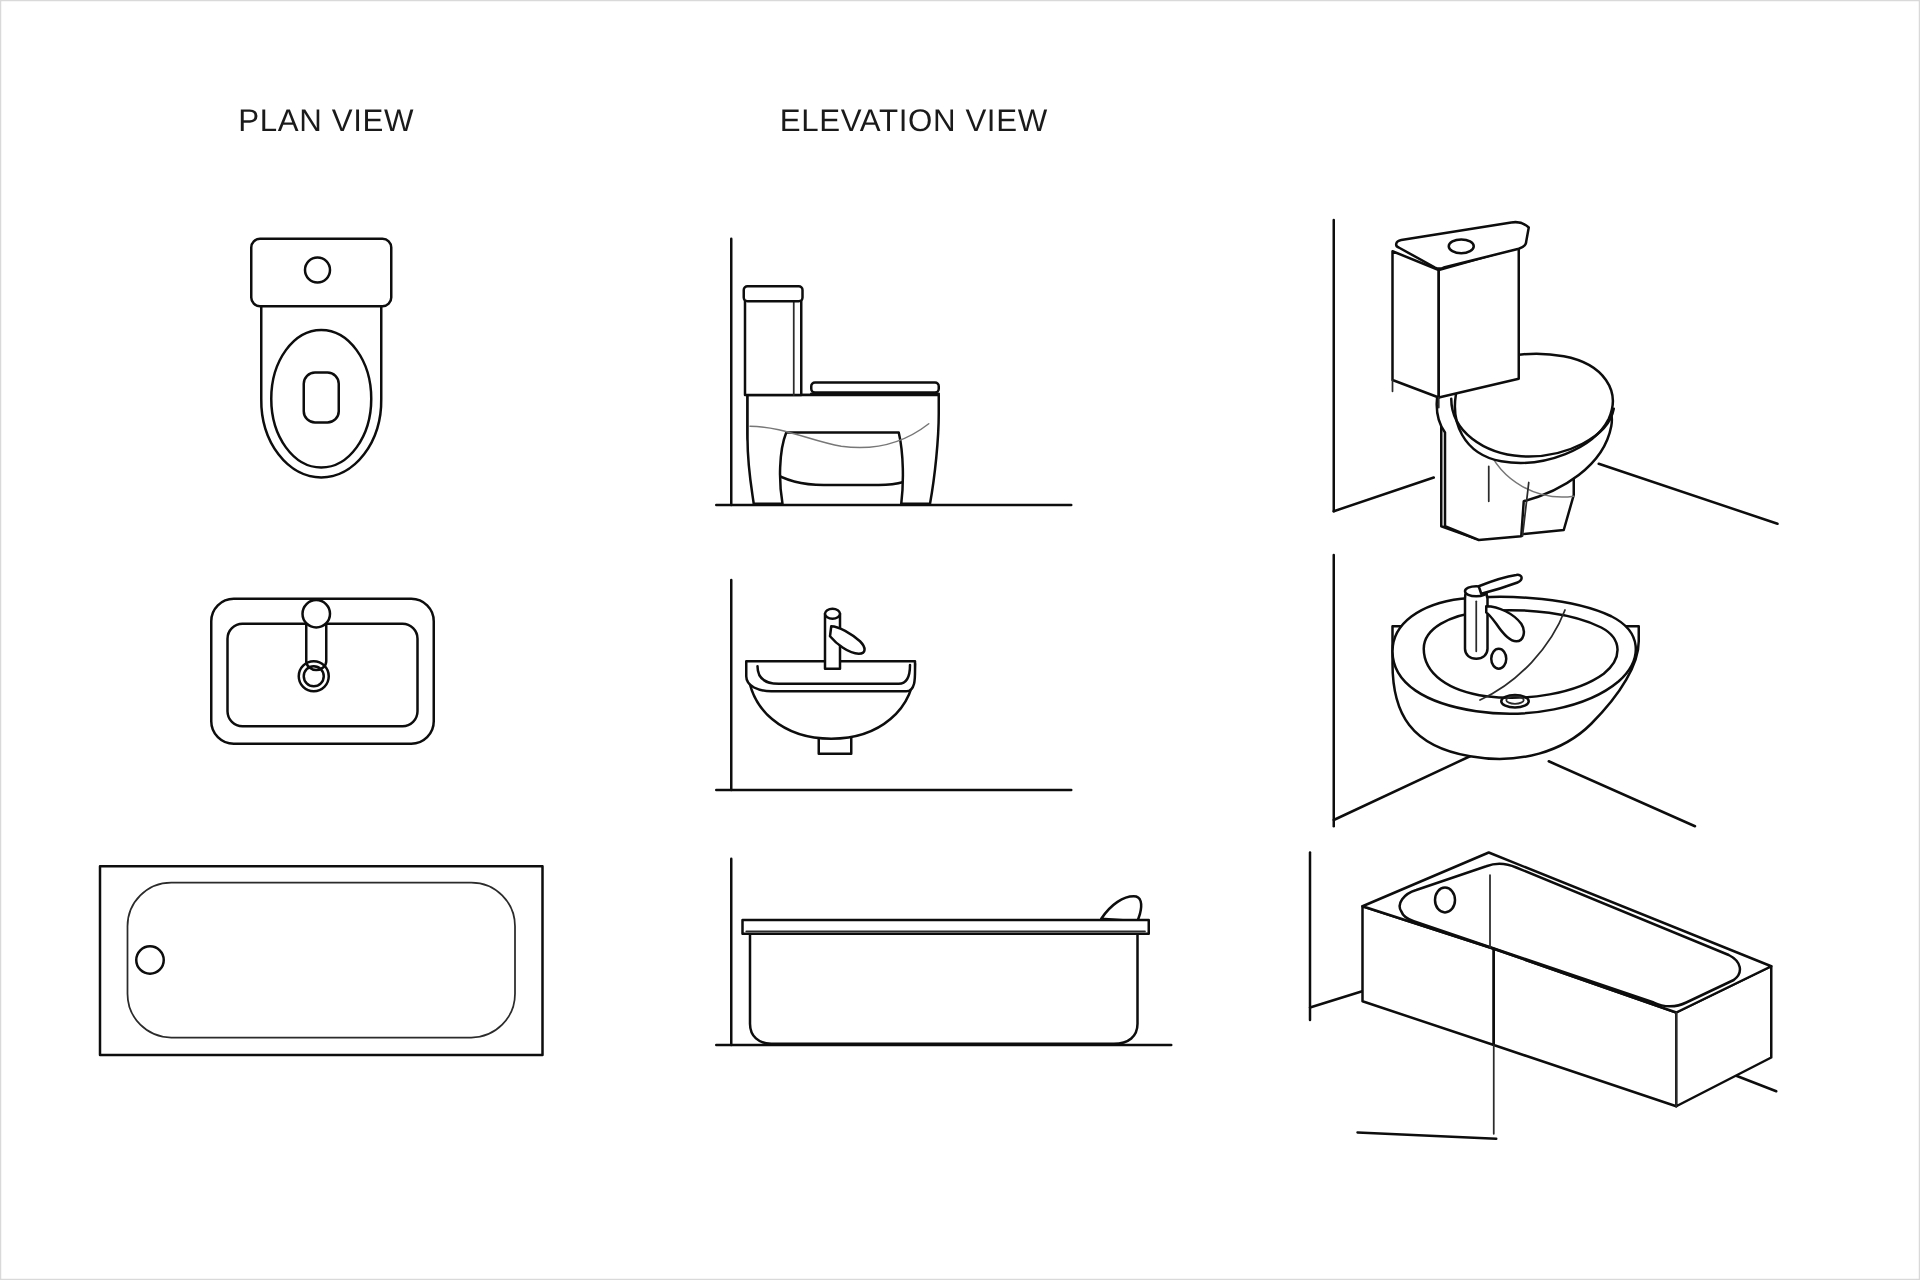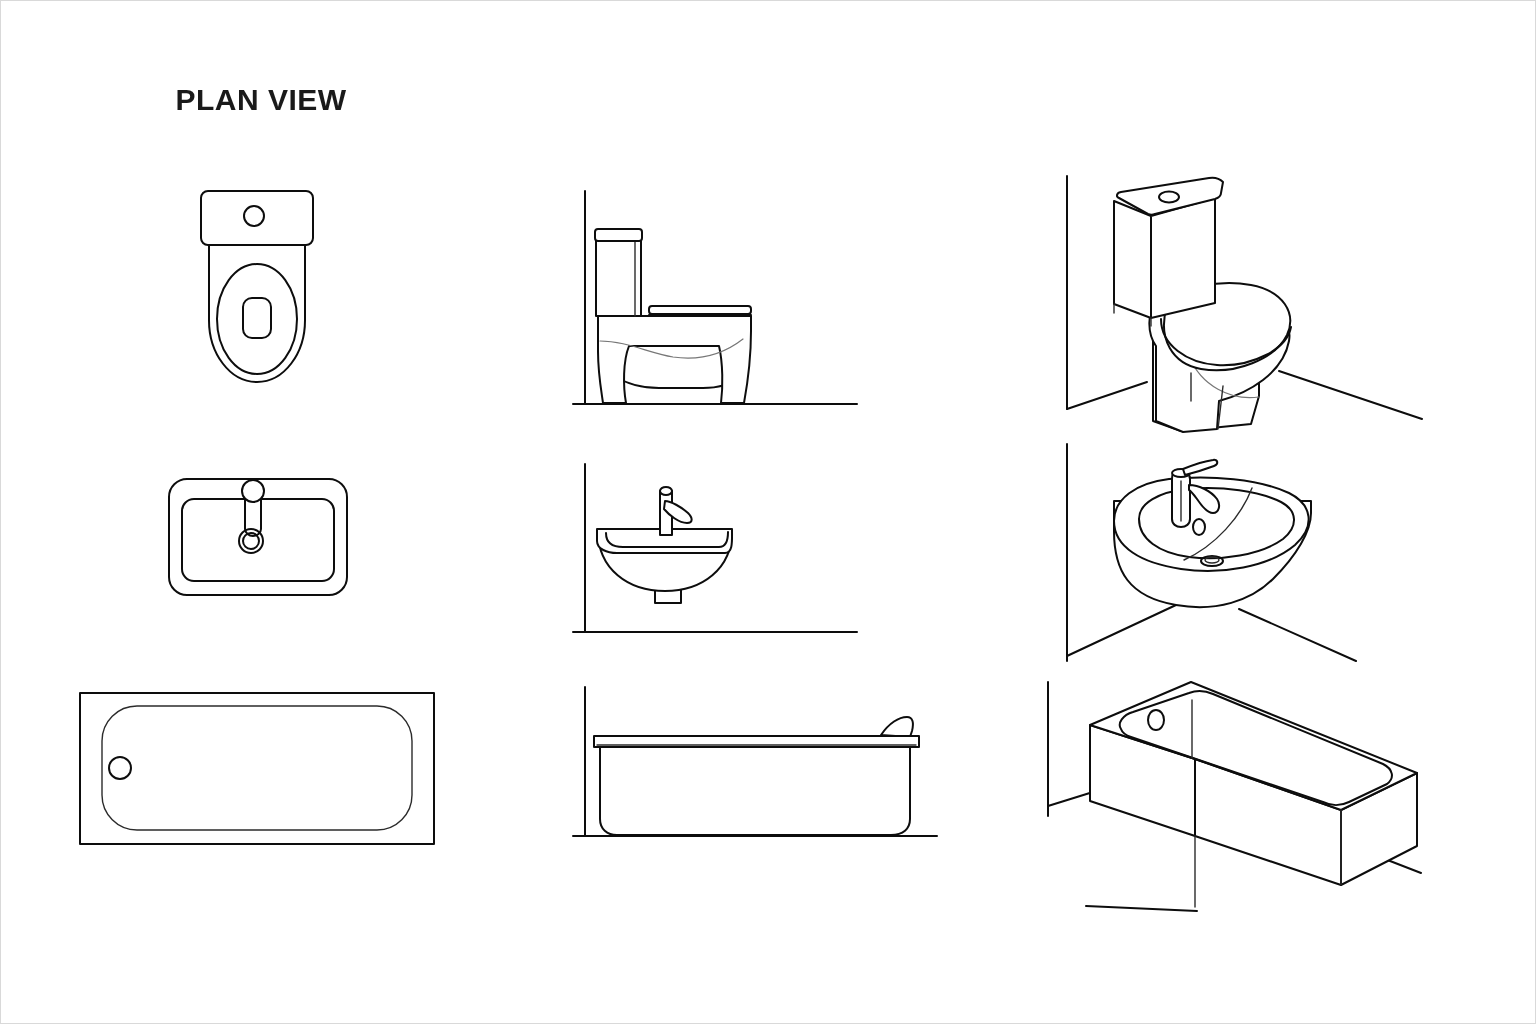--- a/index.html
+++ b/index.html
@@ -19,25 +19,25 @@
     width: 1536px;
     height: 1024px;
     background: #ffffff;
     box-sizing: border-box;
     border: 1px solid #d9d9d9;
   }
   .col-title {
     position: absolute;
     top: 82px;
     text-align: center;
-    font-size: 30px;
+    font-size: 25px;
     letter-spacing: 0.5px;
     color: #1a1a1a;
     font-family: "Liberation Sans", sans-serif;
-    font-weight: 700;
+    font-weight: 400;
     white-space: nowrap;
   }
   #title-plan      { left: 90px;  width: 340px; }
   #title-elevation { left: 560px; width: 340px; }
   #title-perspective { left: 1050px; width: 350px; }
 
   #drawing-canvas {
     position: absolute;
     left: 0;
     top: 0;
@@ -67,20 +67,21 @@
     stroke-linejoin: round;
   }
   .fillw { fill: #ffffff; }
 </style>
 </head>
 <body>
 
 <div id="sheet">
 
   <div class="col-title" id="title-plan">PLAN VIEW</div>
+  <div class="col-title" id="title-elevation">ELEVATION VIEW</div>
 
   <svg id="drawing-canvas" viewBox="0 0 1536 1024" width="1536" height="1024">
 
     <g>
 
       <path class="ln" d="M 208 243 L 208 318 A 48 62 0 0 0 256 381 A 48 62 0 0 0 304 318 L 304 243 Z"></path>
 
       <ellipse class="ln" cx="256" cy="318" rx="40" ry="55"></ellipse>
 
       <rect class="ln" x="242" y="297" width="28" height="40" rx="9" ry="9"></rect>

